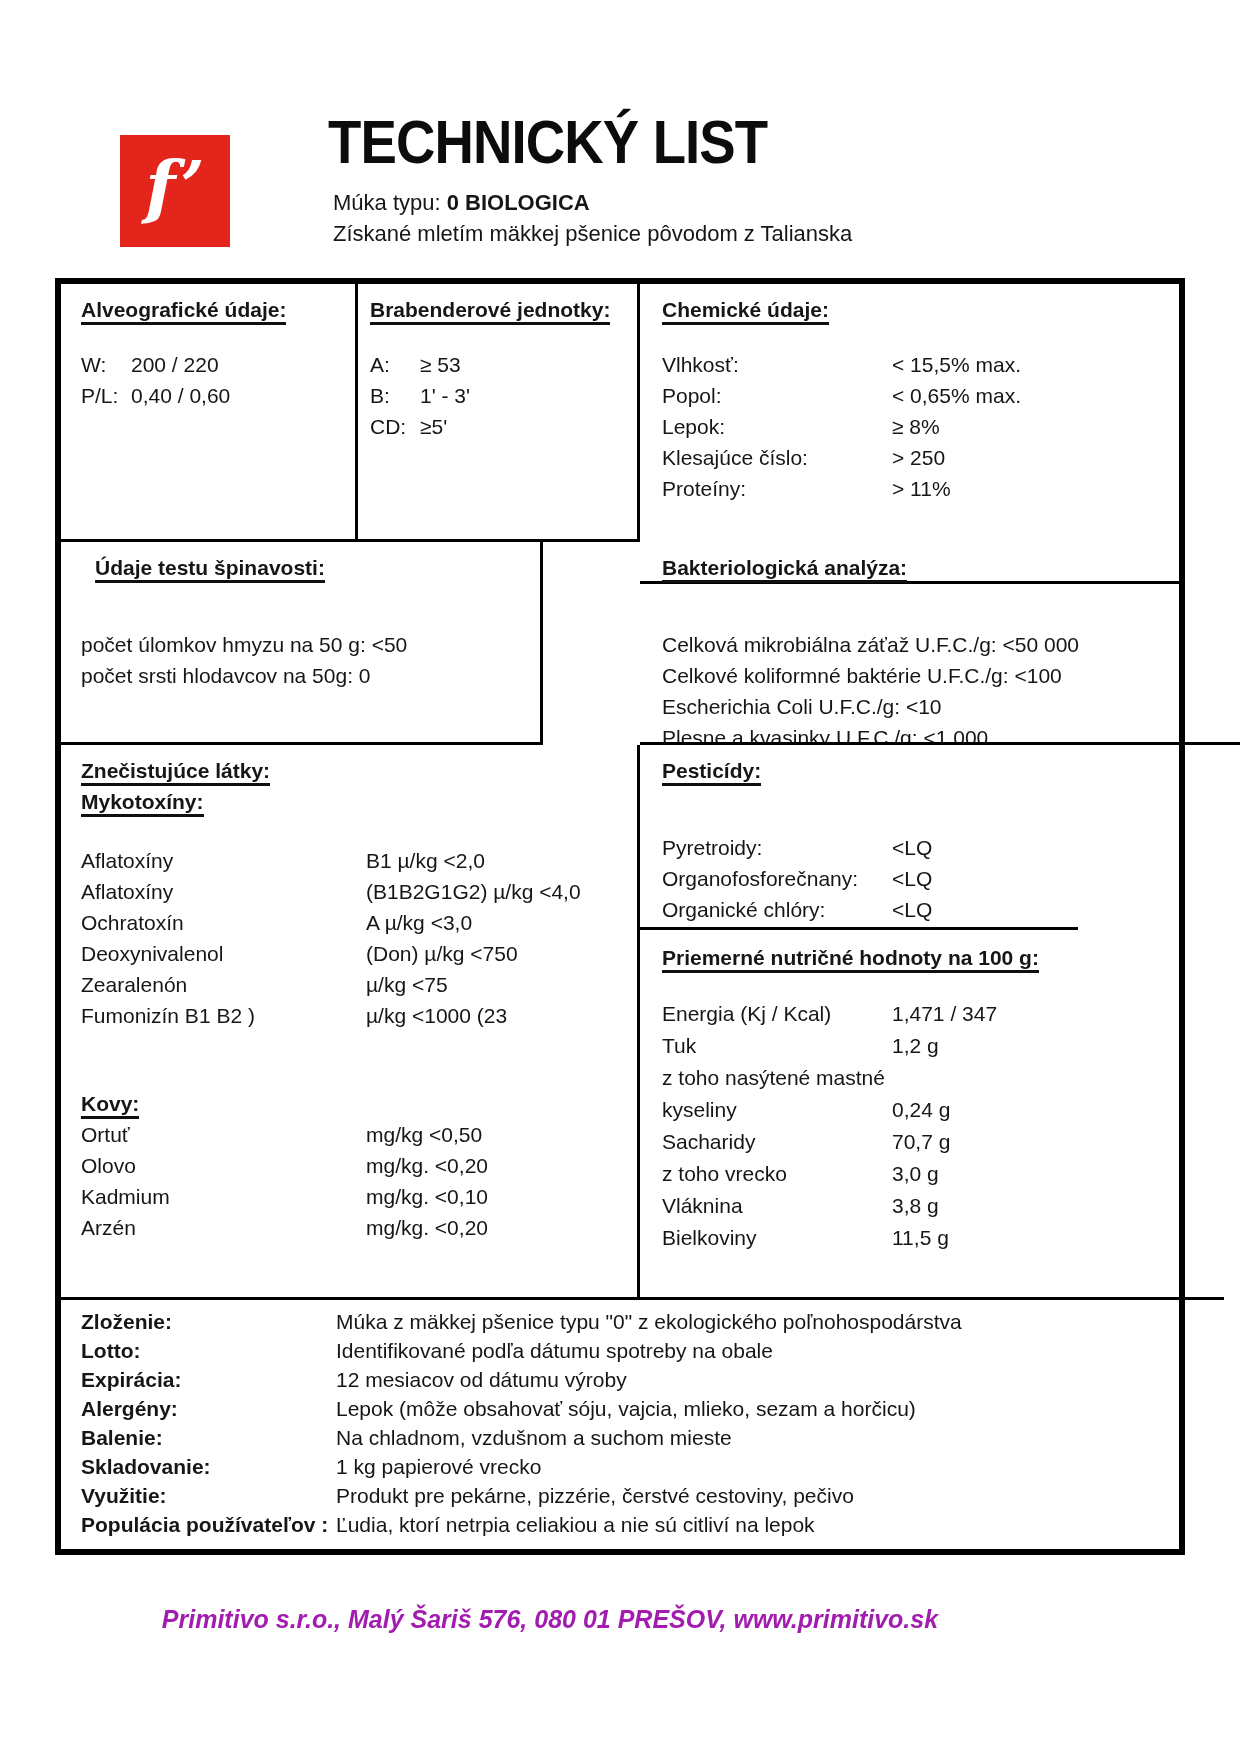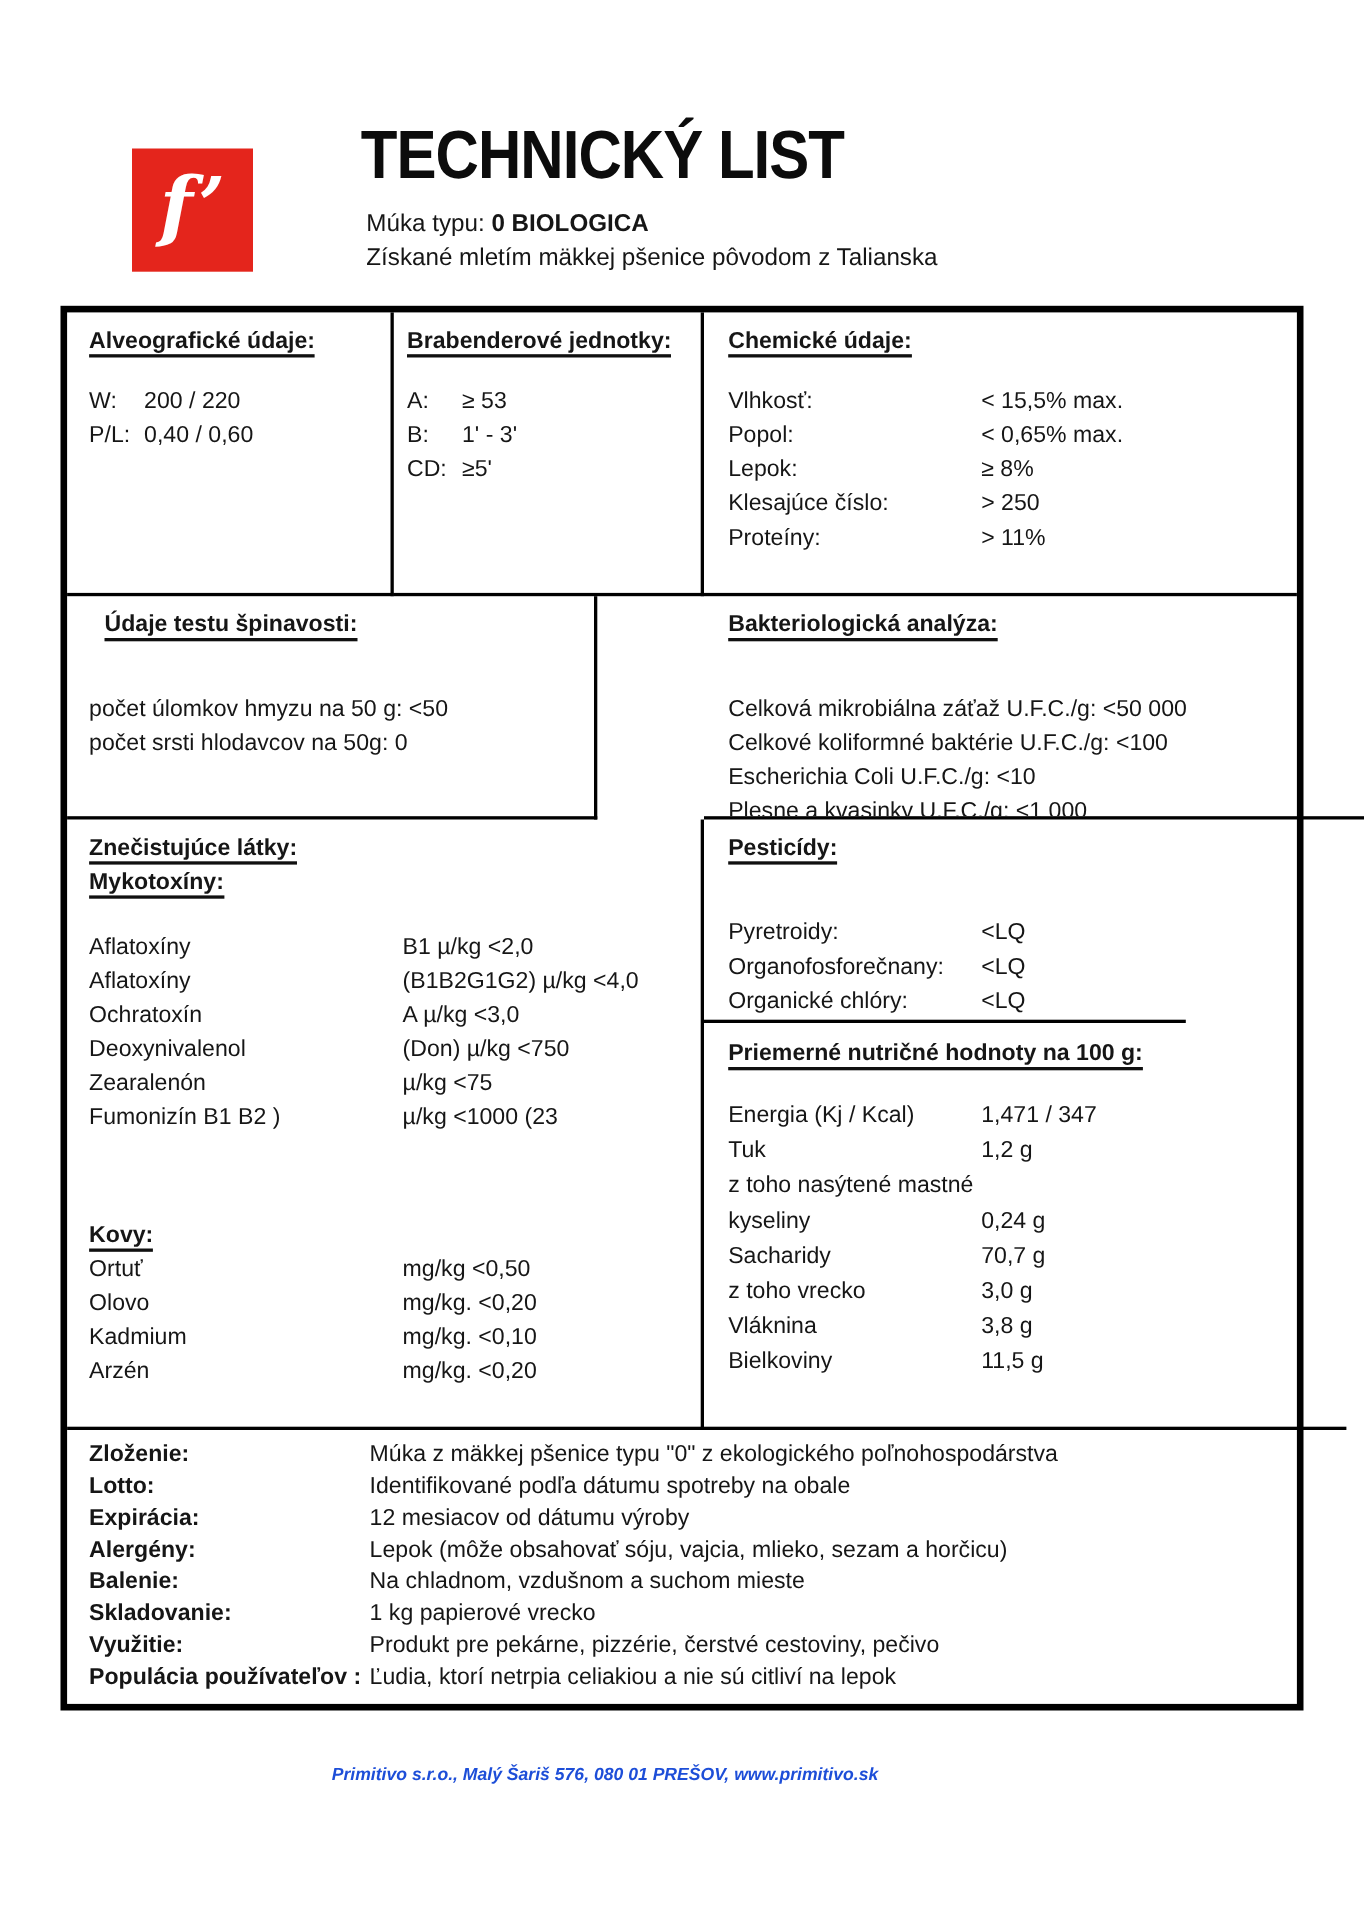--- a/index.html
+++ b/index.html
@@ -34,51 +34,51 @@
   .tbl {
     position:absolute; left:55px; top:278px; width:1130px; height:1277px;
     border:6px solid #000;
   }
   .cell { position:absolute; font-size:21px; line-height:31px; overflow:hidden; }
   .bR { border-right:3px solid #000; }
   .bB { border-bottom:3px solid #000; }
 
   .c-alveo { left:0;   top:0;    width:297px;  height:258px; padding:10px 0 0 20px; }
   .c-brab  { left:297px; top:0;  width:282px;  height:258px; padding:10px 0 0 12px; }
-  .c-chem  { left:579px; top:0;  width:539px;  height:258px; padding:10px 0 17px 22px; }
+  .c-chem  { left:579px; top:0;  width:539px;  height:300px; padding:10px 0 17px 22px; }
   .c-dirt  { left:0;   top:258px; width:482px; height:203px; padding:10px 0 0 20px; }
   .c-bact  { left:579px; top:258px; width:649px; height:203px; padding:10px 0 0 22px; }
   .c-cont  { left:0;   top:461px; width:579px; height:555px; padding:10px 0 0 20px; }
   .c-pest  { left:579px; top:461px; width:438px; height:185px; padding:10px 0 0 22px; }
   .c-nutr  { left:579px; top:646px; width:584px; height:370px; padding:12px 0 0 22px; line-height:32px; }
   .c-prod  { left:0;   top:1016px; width:1118px; height:249px; padding:7px 0 0 20px; line-height:29px; }
 
   .hd { font-weight:700; }
   .hd > span { border-bottom:3px solid #101010; padding-bottom:1px; }
   .hd.indent { padding-left:14px; }
 
   .rows-gap     { margin-top:24px; }
   .rows-gap-lg  { margin-top:46px; }
   .rows-gap-myk { margin-top:28px; }
-  .metals-hd    { margin-top:76px; }
+  .metals-hd    { margin-top:57px; }
 
   .pair { display:flex; }
   .pl { flex:0 0 auto; }
   .pv { flex:0 0 auto; }
   .w-alveo .pl { width:50px; }
   .w-brab  .pl { width:50px; }
   .w-chem  .pl { width:230px; }
   .w-myk   .pl { width:285px; }
   .w-prod  .pl { width:255px; font-weight:700; }
 
   
   .footer {
     position:absolute; left:0; top:1605px; width:1100px;
-    text-align:center; font-size:16px; font-style:italic; font-weight:700;
-    color:#1d4ed8;
+    text-align:center; font-size:25px; font-style:italic; font-weight:700;
+    color:#a21caf;
   }
 </style>
 </head>
 <body>
 
 <div class="sheet">
 
   <div class="logo" style="background-color: rgb(228, 37, 28);">
     <span class="logo-glyph">f’</span>
   </div>

